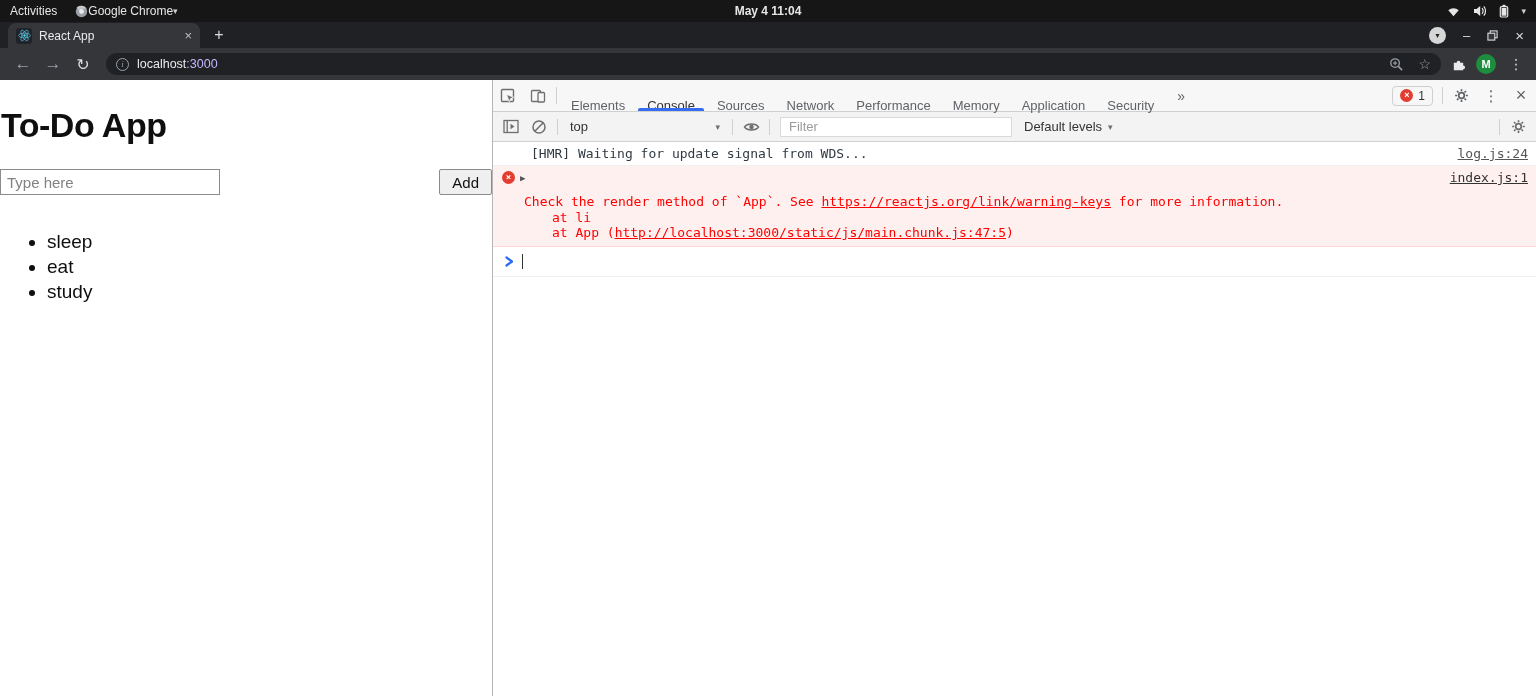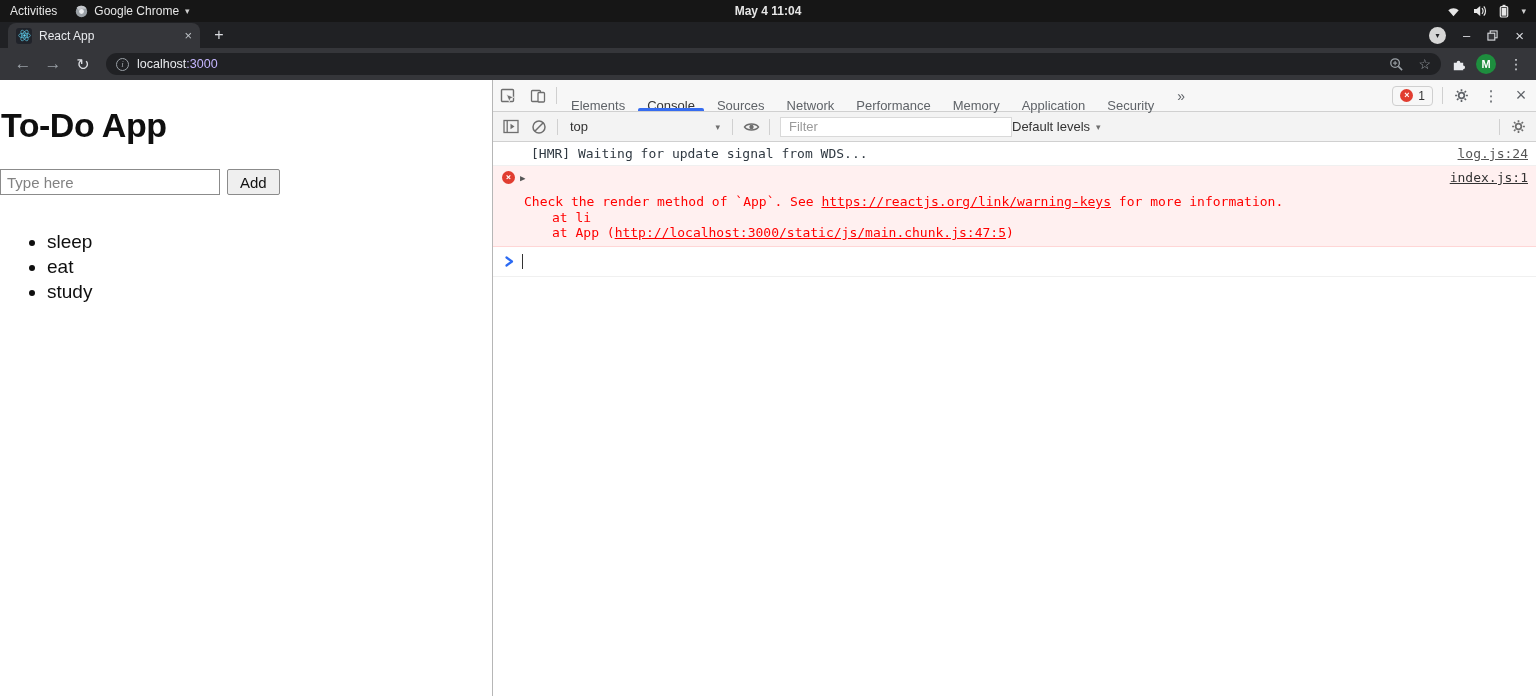--- a/index.html
+++ b/index.html
@@ -3,21 +3,21 @@
 <meta charset="utf-8">
 <style>
   * { box-sizing: border-box; margin: 0; padding: 0; }
   html,body { width:1536px; height:696px; overflow:hidden;
     font-family:"Liberation Sans", sans-serif; background:#fff; }
 
   
   .sysbar { height:22px; background:#161616; color:#e6e6e6; display:flex;
     align-items:center; font-size:12px; position:relative; }
   .sysbar .left { display:flex; align-items:center; gap:18px; padding-left:10px; }
-  .appmenu { display:flex; align-items:center; gap:6px; }
+  .appmenu { display:flex; align-items:center; }
   .sysbar .clock { position:absolute; left:0; right:0; text-align:center; font-weight:700; font-size:12px; }
   .sysbar .right { margin-left:auto; display:flex; align-items:center; gap:12px; padding-right:10px; z-index:1; }
   .caret { font-size:9px; color:#cfcfcf; }
 
   
   .tabstrip { height:26px; background:#202124; display:flex; align-items:flex-end; position:relative; }
   .tab { width:192px; height:25px; background:#35363a; border-radius:8px 8px 0 0; margin-left:8px;
     display:flex; align-items:center; gap:7px; padding:0 8px; color:#e8eaed; font-size:12px; }
   .tab .title { flex:1; white-space:nowrap; overflow:hidden; }
   .tab-close { color:#bdc1c6; font-size:13px; line-height:1; cursor:default; }
@@ -46,21 +46,21 @@
     font-size:11px; font-weight:700; display:flex; align-items:center; justify-content:center; }
   .dots { color:#dadce0; font-size:14px; padding:0 3px; }
 
   
   .content { display:flex; height:616px; background:#fff; }
   .pagearea { width:492px; position:relative; }
   .devtools { flex:1; border-left:1px solid #b6b6b6; display:flex; flex-direction:column; background:#fff; }
 
   
   .pagearea h1 { font-size:34px; font-weight:700; color:#0f0f0f; margin:26px 0 0 1px; letter-spacing:-0.5px; }
-  .todo-row { display:flex; align-items:center; margin-top:24px; }
+  .todo-row { display:flex; align-items:center; margin-top:24px;justify-content:space-between; }
   .todo-input { width:220px; height:26px; border:1px solid #8b8b8b; font-size:15px; padding:0 6px;
     color:#222; font-family:"Liberation Sans", sans-serif; background:#fff; }
   .todo-input::placeholder { color:#828282; }
   .add-btn { height:26px; margin-left:7px; padding:0 12px; font-size:15px; color:#111;
     background:#efefef; border:1px solid #8b8b8b; border-radius:2px; font-family:"Liberation Sans", sans-serif; }
   .todo-list { margin:36px 0 0 0; padding-left:47px; font-size:19px; color:#0f0f0f; }
   .todo-list li { margin-bottom:3px; }
 
   
   .dt-tabbar { height:32px; background:#f7f7f7; border-bottom:1px solid #d0d0d0;
@@ -83,21 +83,21 @@
   .con-toolbar { height:30px; background:#f3f3f3; border-bottom:1px solid #d0d0d0;
     display:flex; align-items:center; font-size:13px; color:#333; padding-left:4px; }
   .ct-icon { width:28px; display:flex; align-items:center; justify-content:center; }
   .ct-sep { width:1px; background:#d0d0d0; height:16px; margin:0 4px; }
   .ctx-select { width:166px; display:flex; align-items:center; padding:0 8px; }
   .ctx-select .lbl { flex:1; }
   .ctx-caret { font-size:9px; color:#6e6e6e; }
   .filter-input { width:232px; height:20px; border:1px solid #d9d9d9; background:#fff; font-size:13px;
     padding:0 8px; margin-left:6px; font-family:"Liberation Sans", sans-serif; color:#333; }
   .filter-input::placeholder { color:#9a9a9a; }
-  .levels { display:flex; align-items:center; gap:6px; }
+  .levels { display:flex; align-items:center; gap:6px; margin-left:12px; }
 
   
   .console-out { font-family:"DejaVu Sans Mono", monospace; font-size:13px; }
   .con-row { display:flex; align-items:flex-start; padding:4px 8px 4px 0; border-bottom:1px solid #f0f0f0; }
   .con-row .msg { color:#303942; padding-left:38px; }
   .src-link { margin-left:auto; color:#555; text-decoration:underline; white-space:nowrap; }
   .err-block { background:#fff0f0; border-bottom:1px solid #ffd6d6; color:#f00; padding:4px 8px 6px 0; }
   .err-row1 { display:flex; align-items:flex-start; }
   .err-row1 .iconwrap { display:flex; align-items:center; gap:5px; padding:1px 3px 0 9px; }
   .expand-tri { color:#555; font-size:9px; padding-top:1px; }

